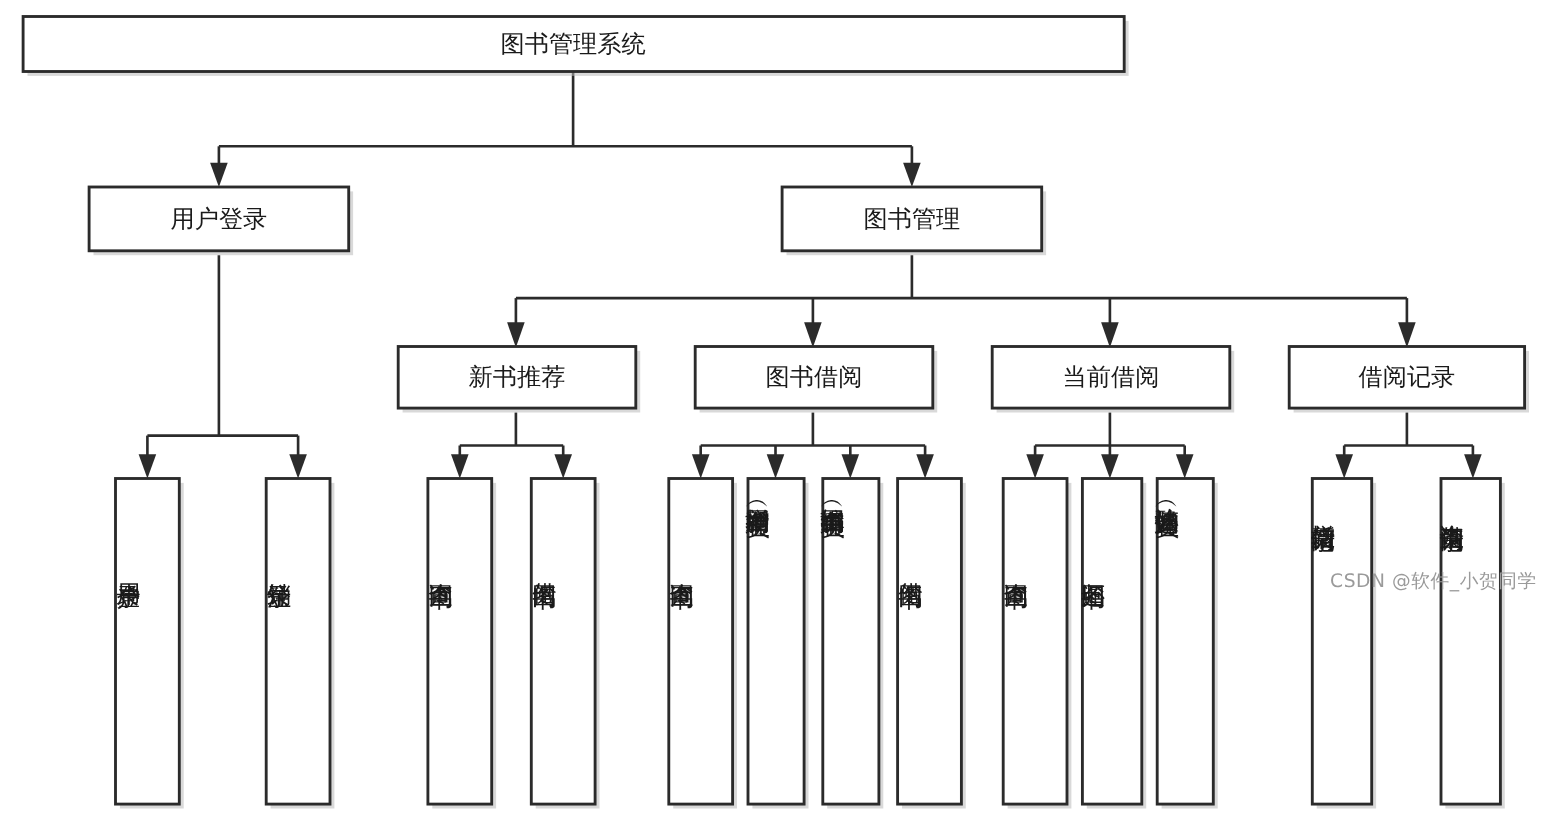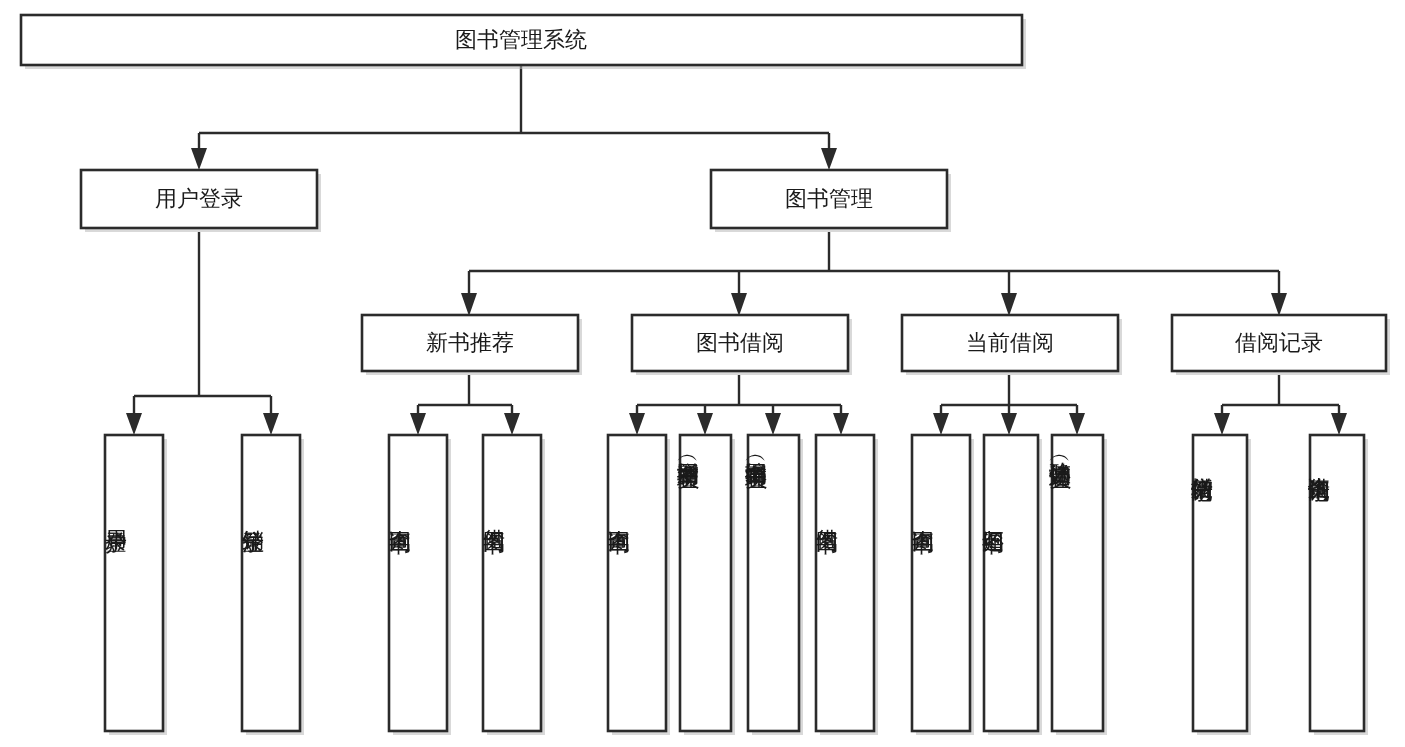--- a/index.html
+++ b/index.html
@@ -260,14 +260,15 @@
     </g>
 
     <g>
       <rect class="node-shadow" x="1314" y="439" width="54" height="296"></rect>
       <rect class="node-box" x="1310" y="435" width="54" height="296"></rect>
       <text class="node-label-v" x="1328" y="459">查询借阅记录</text>
     </g>
 
   </svg>
 
+  <div class="watermark">CSDN @软件_小贺同学</div>
 
 </div>
 
 </body></html>

